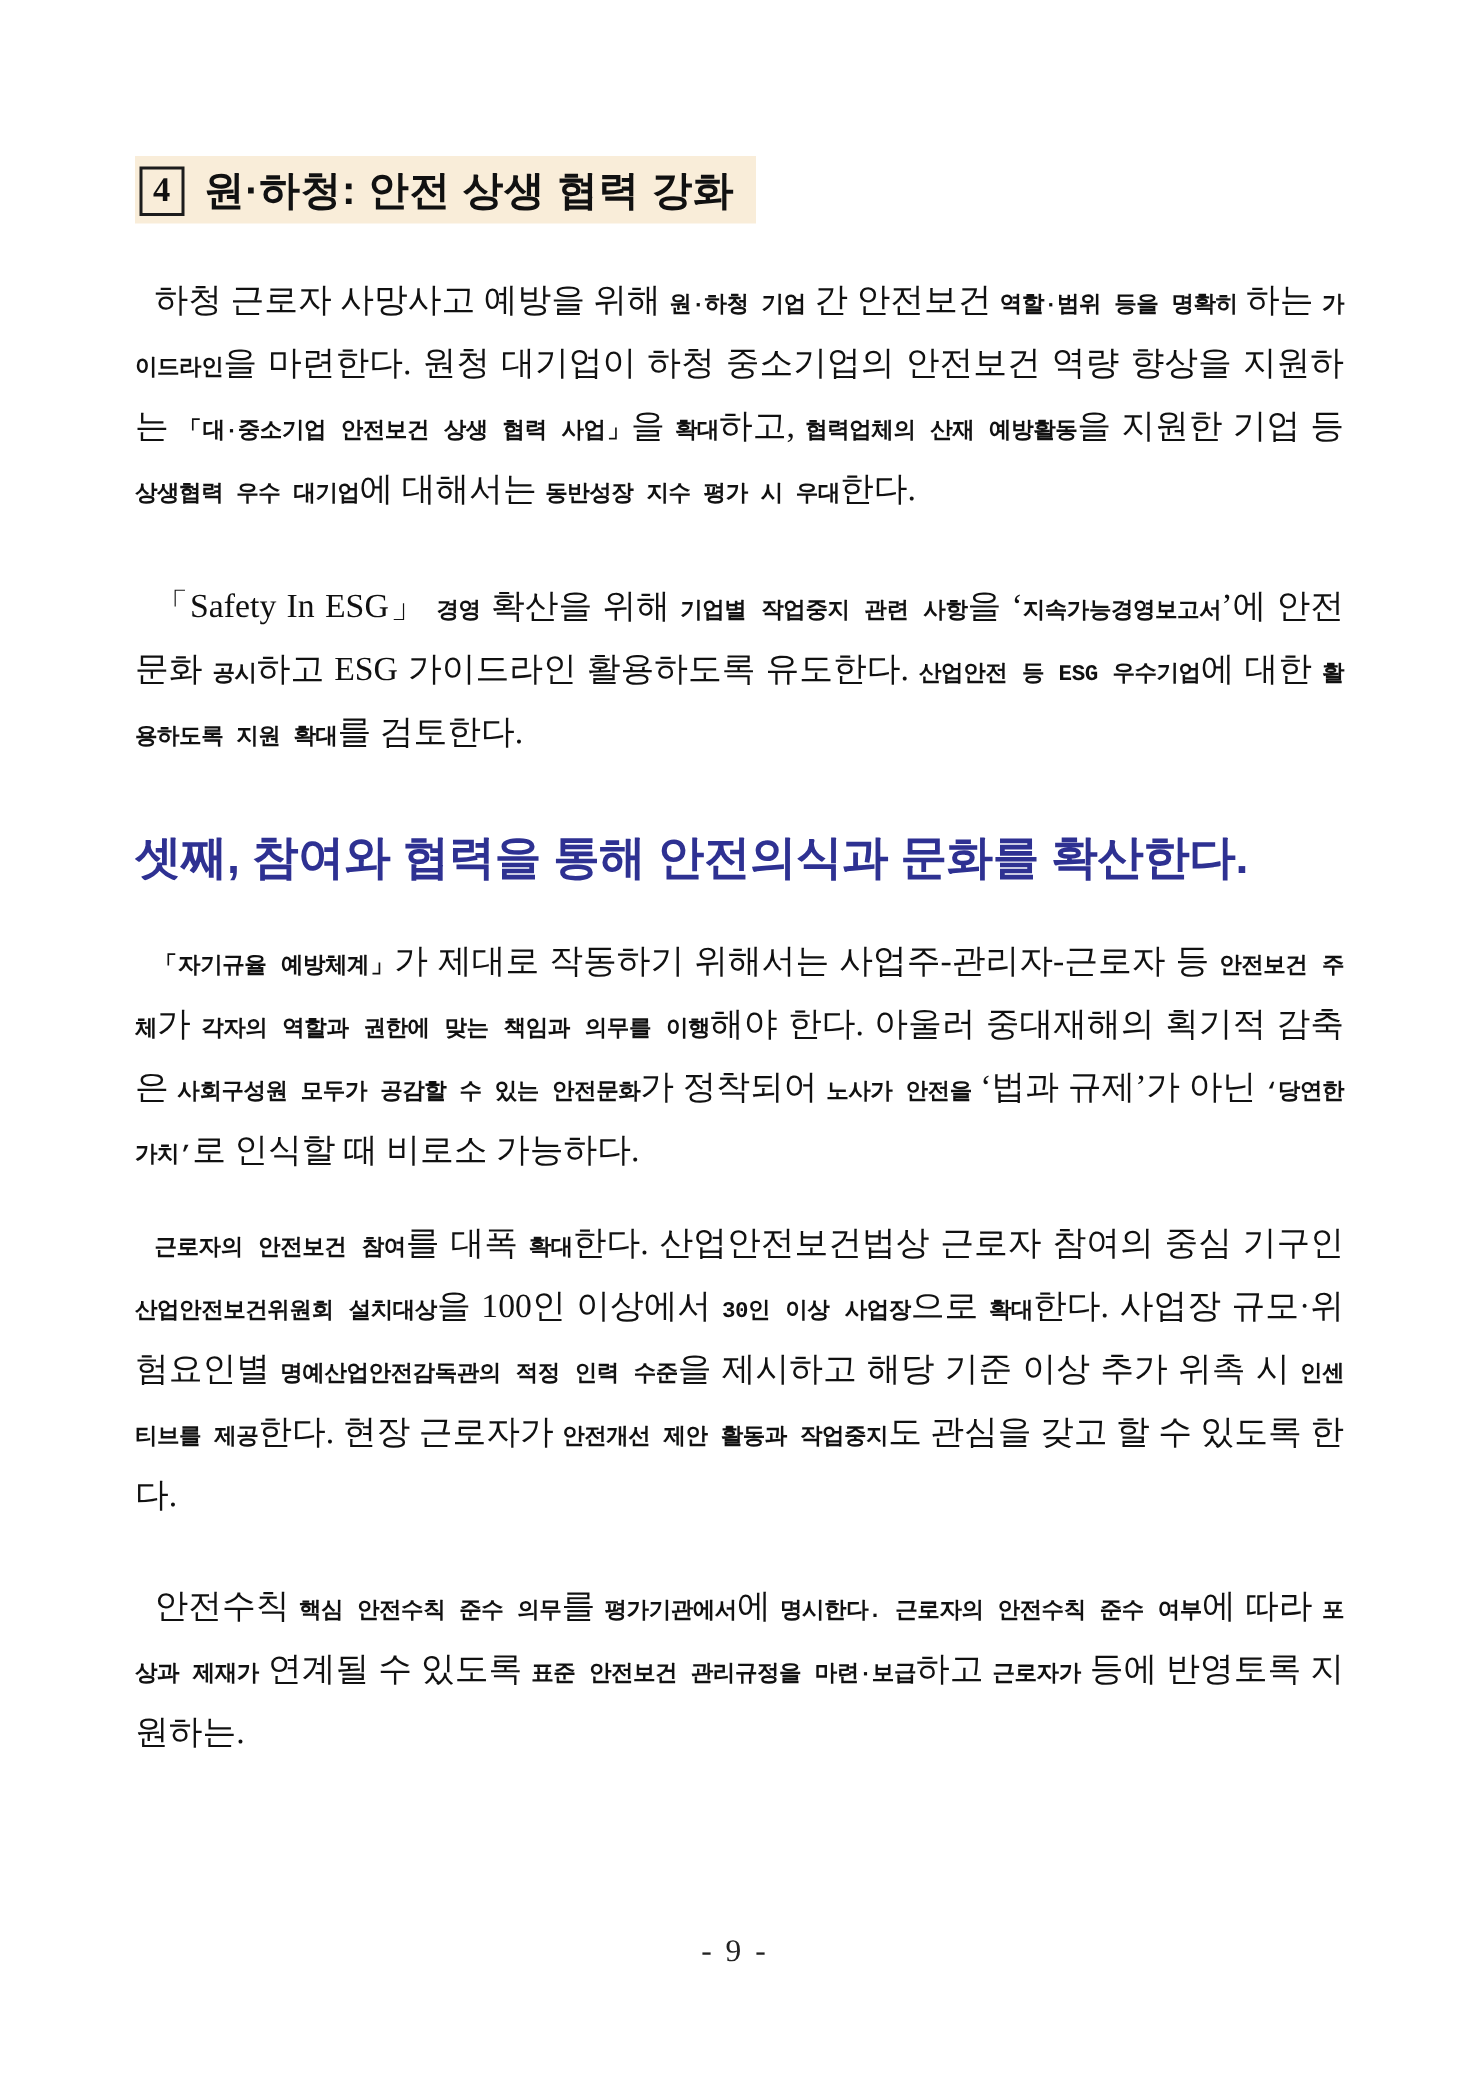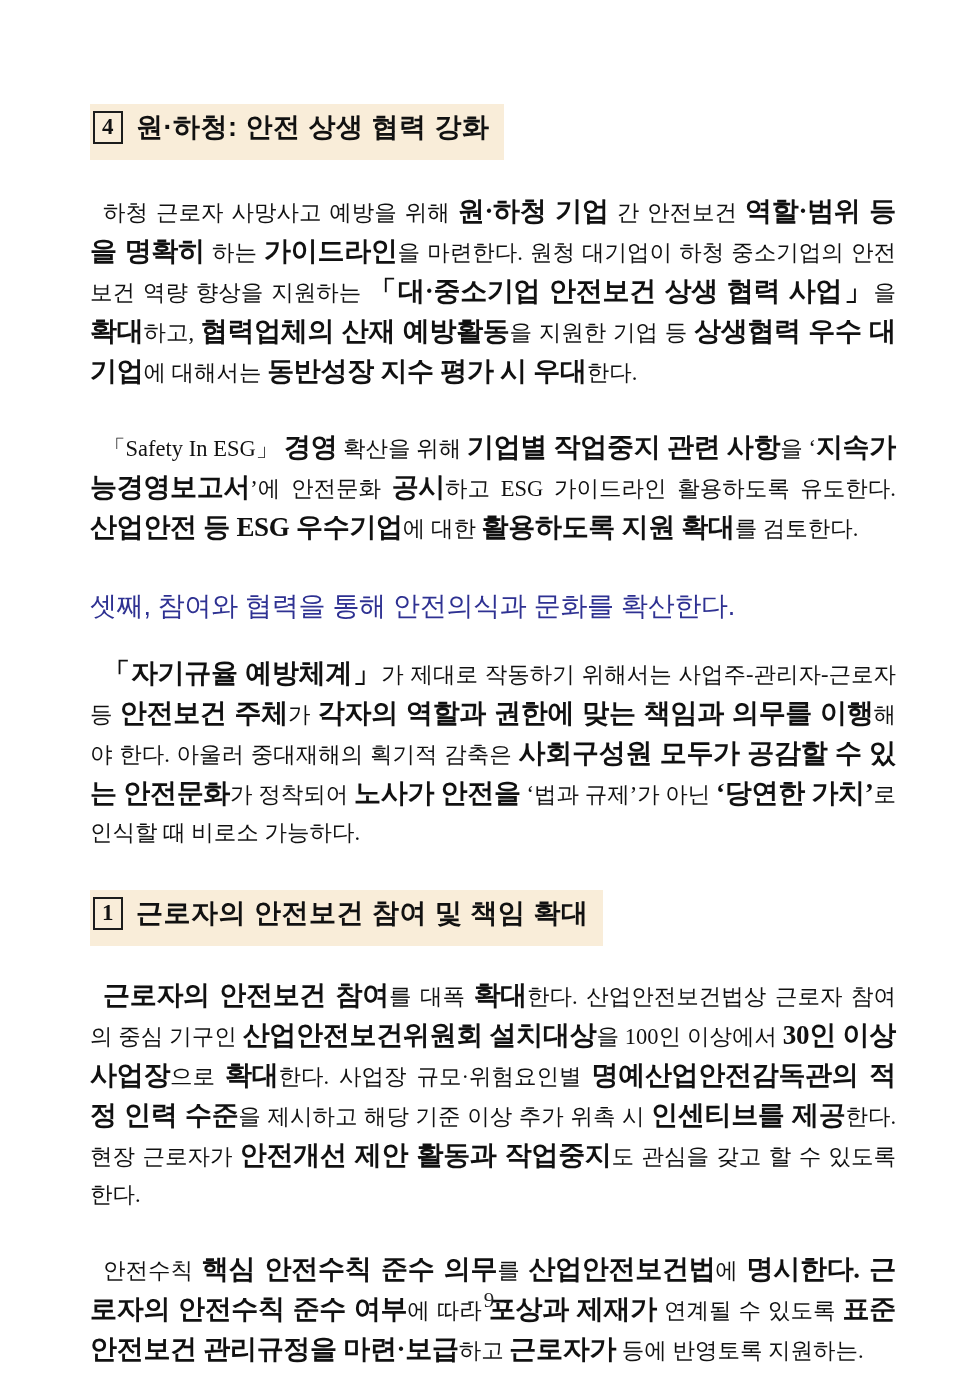--- a/index.html
+++ b/index.html
@@ -29,55 +29,55 @@
     font-family: "Liberation Sans", "DejaVu Sans", sans-serif;
     font-weight: bold;
     font-size: 27px;
     letter-spacing: 0.5px;
     margin: 0 0 32px 0;
     line-height: 1;
   }
   .sec-heading .hl {
     display: inline-block;
     background: var(--highlight);
-    padding: 7px 14px 16px 3px;
+    padding: 7px 14px 5px 3px;
   }
   .num-box {
     display: inline-block;
     border: 2px solid #1c1c1c;
     padding: 1px 7px 2px 7px;
     margin-right: 13px;
     font-size: 23px;
     line-height: 26px;
     vertical-align: 2px;
     font-family: "Liberation Serif", "DejaVu Serif", serif;
     font-weight: bold;
   }
   
   .chapter-heading {
     font-family: "Liberation Sans", "DejaVu Sans", sans-serif;
-    font-weight: normal;
-    font-size: 27px;
+    font-weight: bold;
+    font-size: 31px;
     color: var(--heading-blue);
     letter-spacing: -0.3px;
     margin: 42px 0 32px 0;
     line-height: 1.2;
   }
   
   p.body {
     font-size: 22.5px;
     line-height: 38px;
     text-align: justify;
     margin: 0 0 20px 0;
     text-indent: 13px;
   }
   p.body .b {
     font-weight: bold;
-    font-family: Liberation Serif, serif;
-    font-size: 27px;
+    font-family: Liberation Mono, monospace;
+    font-size: 15px;
     letter-spacing: -0.3px;
   }
   .spacer-lg { height: 16px; }
   .page-number {
     position: absolute;
     left: 0;
     top: 1288px;
     width: 100%;
     text-align: center;
     font-size: 21px;
@@ -97,25 +97,22 @@
   <p class="body"><span>하청 근로자 사망사고 예방을 위해 </span><span class="b">원·하청 기업</span><span> 간 안전보건 </span><span class="b">역할·범위 등을 명확히</span><span> 하는 </span><span class="b">가이드라인</span><span>을 마련한다. 원청 대기업이 하청 중소기업의 안전보건 역량 향상을 지원하는 </span><span class="b">「대·중소기업 안전보건 상생 협력 사업」</span><span>을 </span><span class="b">확대</span><span>하고, </span><span class="b">협력업체의 산재 예방활동</span><span>을 지원한 기업 등 </span><span class="b">상생협력 우수 대기업</span><span>에 대해서는 </span><span class="b">동반성장 지수 평가 시 우대</span><span>한다.</span></p>
 
   <div class="spacer-lg"></div>
 
   <p class="body"><span>「Safety In ESG」 </span><span class="b">경영</span><span> 확산을 위해 </span><span class="b">기업별 작업중지 관련 사항</span><span>을 ‘</span><span class="b">지속가능경영보고서</span><span>’에 안전문화 </span><span class="b">공시</span><span>하고 ESG 가이드라인 활용하도록 유도한다. </span><span class="b">산업안전 등 ESG 우수기업</span><span>에 대한 </span><span class="b">활용하도록 지원 확대</span><span>를 검토한다.</span></p>
 
   <div class="chapter-heading">셋째, 참여와 협력을 통해 안전의식과 문화를 확산한다.</div>
 
   <p class="body"><span class="b">「자기규율 예방체계」</span><span>가 제대로 작동하기 위해서는 사업주-관리자-근로자 등 </span><span class="b">안전보건 주체</span><span>가 </span><span class="b">각자의 역할과 권한에 맞는 책임과 의무를 이행</span><span>해야 한다. 아울러 중대재해의 획기적 감축은 </span><span class="b">사회구성원 모두가 공감할 수 있는 안전문화</span><span>가 정착되어 </span><span class="b">노사가 안전을</span><span> ‘법과 규제’가 아닌 </span><span class="b">‘당연한 가치’</span><span>로 인식할 때 비로소 가능하다.</span></p>
 
-  <div class="sec-heading" style="margin-top:38px; margin-bottom:30px;">
-    <span class="hl"><span class="num-box">1</span><span>근로자의 안전보건 참여 및 책임 확대</span></span>
-  </div>
 
   <p class="body"><span class="b">근로자의 안전보건 참여</span><span>를 대폭 </span><span class="b">확대</span><span>한다. 산업안전보건법상 근로자 참여의 중심 기구인 </span><span class="b">산업안전보건위원회 설치대상</span><span>을 100인 이상에서 </span><span class="b">30인 이상 사업장</span><span>으로 </span><span class="b">확대</span><span>한다. 사업장 규모·위험요인별 </span><span class="b">명예산업안전감독관의 적정 인력 수준</span><span>을 제시하고 해당 기준 이상 추가 위촉 시 </span><span class="b">인센티브를 제공</span><span>한다. 현장 근로자가 </span><span class="b">안전개선 제안 활동과 작업중지</span><span>도 관심을 갖고 할 수 있도록 한다.</span></p>
 
   <div class="spacer-lg"></div>
 
-  <p class="body"><span>안전수칙 </span><span class="b">핵심 안전수칙 준수 의무</span><span>를 </span><span class="b">산업안전보건법</span><span>에 </span><span class="b">명시한다. 근로자의 안전수칙 준수 여부</span><span>에 따라 </span><span class="b">포상과 제재가</span><span> 연계될 수 있도록 </span><span class="b">표준 안전보건 관리규정을 마련·보급</span><span>하고 </span><span class="b">근로자가</span><span> 등에 반영토록 지원하는.</span></p>
+  <p class="body"><span>안전수칙 </span><span class="b">핵심 안전수칙 준수 의무</span><span>를 </span><span class="b">평가기관에서</span><span>에 </span><span class="b">명시한다. 근로자의 안전수칙 준수 여부</span><span>에 따라 </span><span class="b">포상과 제재가</span><span> 연계될 수 있도록 </span><span class="b">표준 안전보건 관리규정을 마련·보급</span><span>하고 </span><span class="b">근로자가</span><span> 등에 반영토록 지원하는.</span></p>
 
 </div>
 
 <div class="page-number">- 9 -</div>
 
 </body></html>

